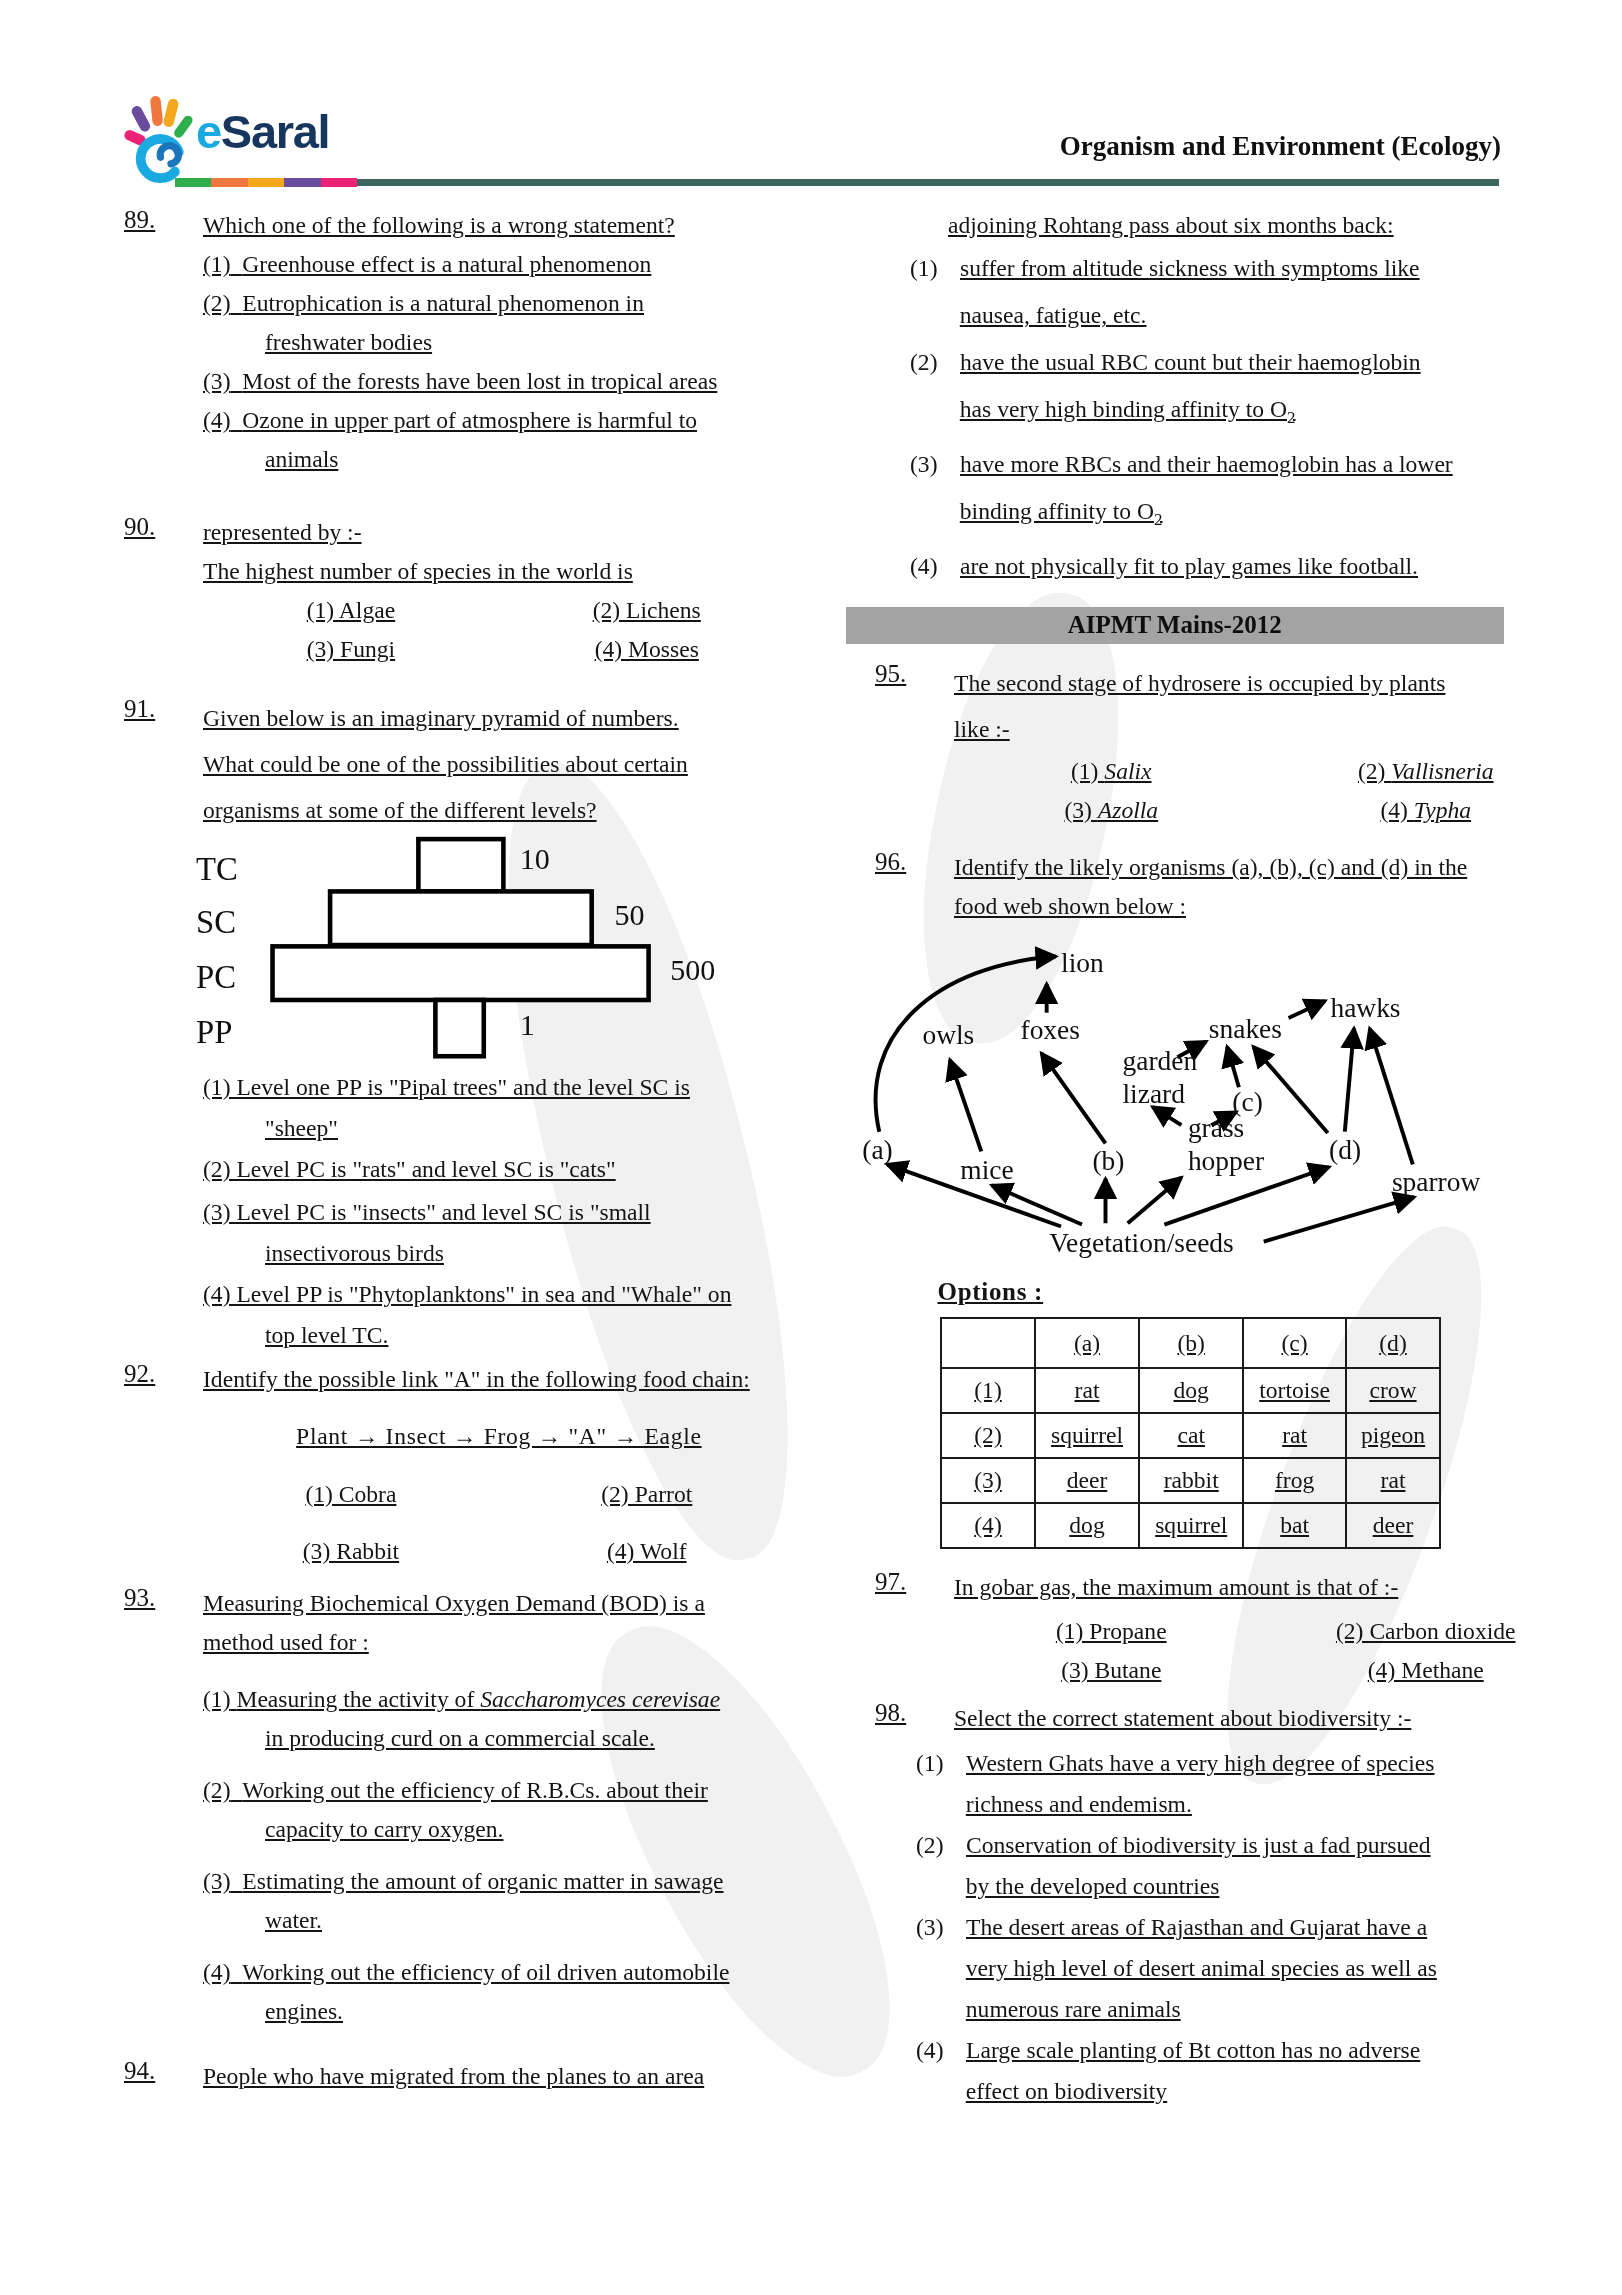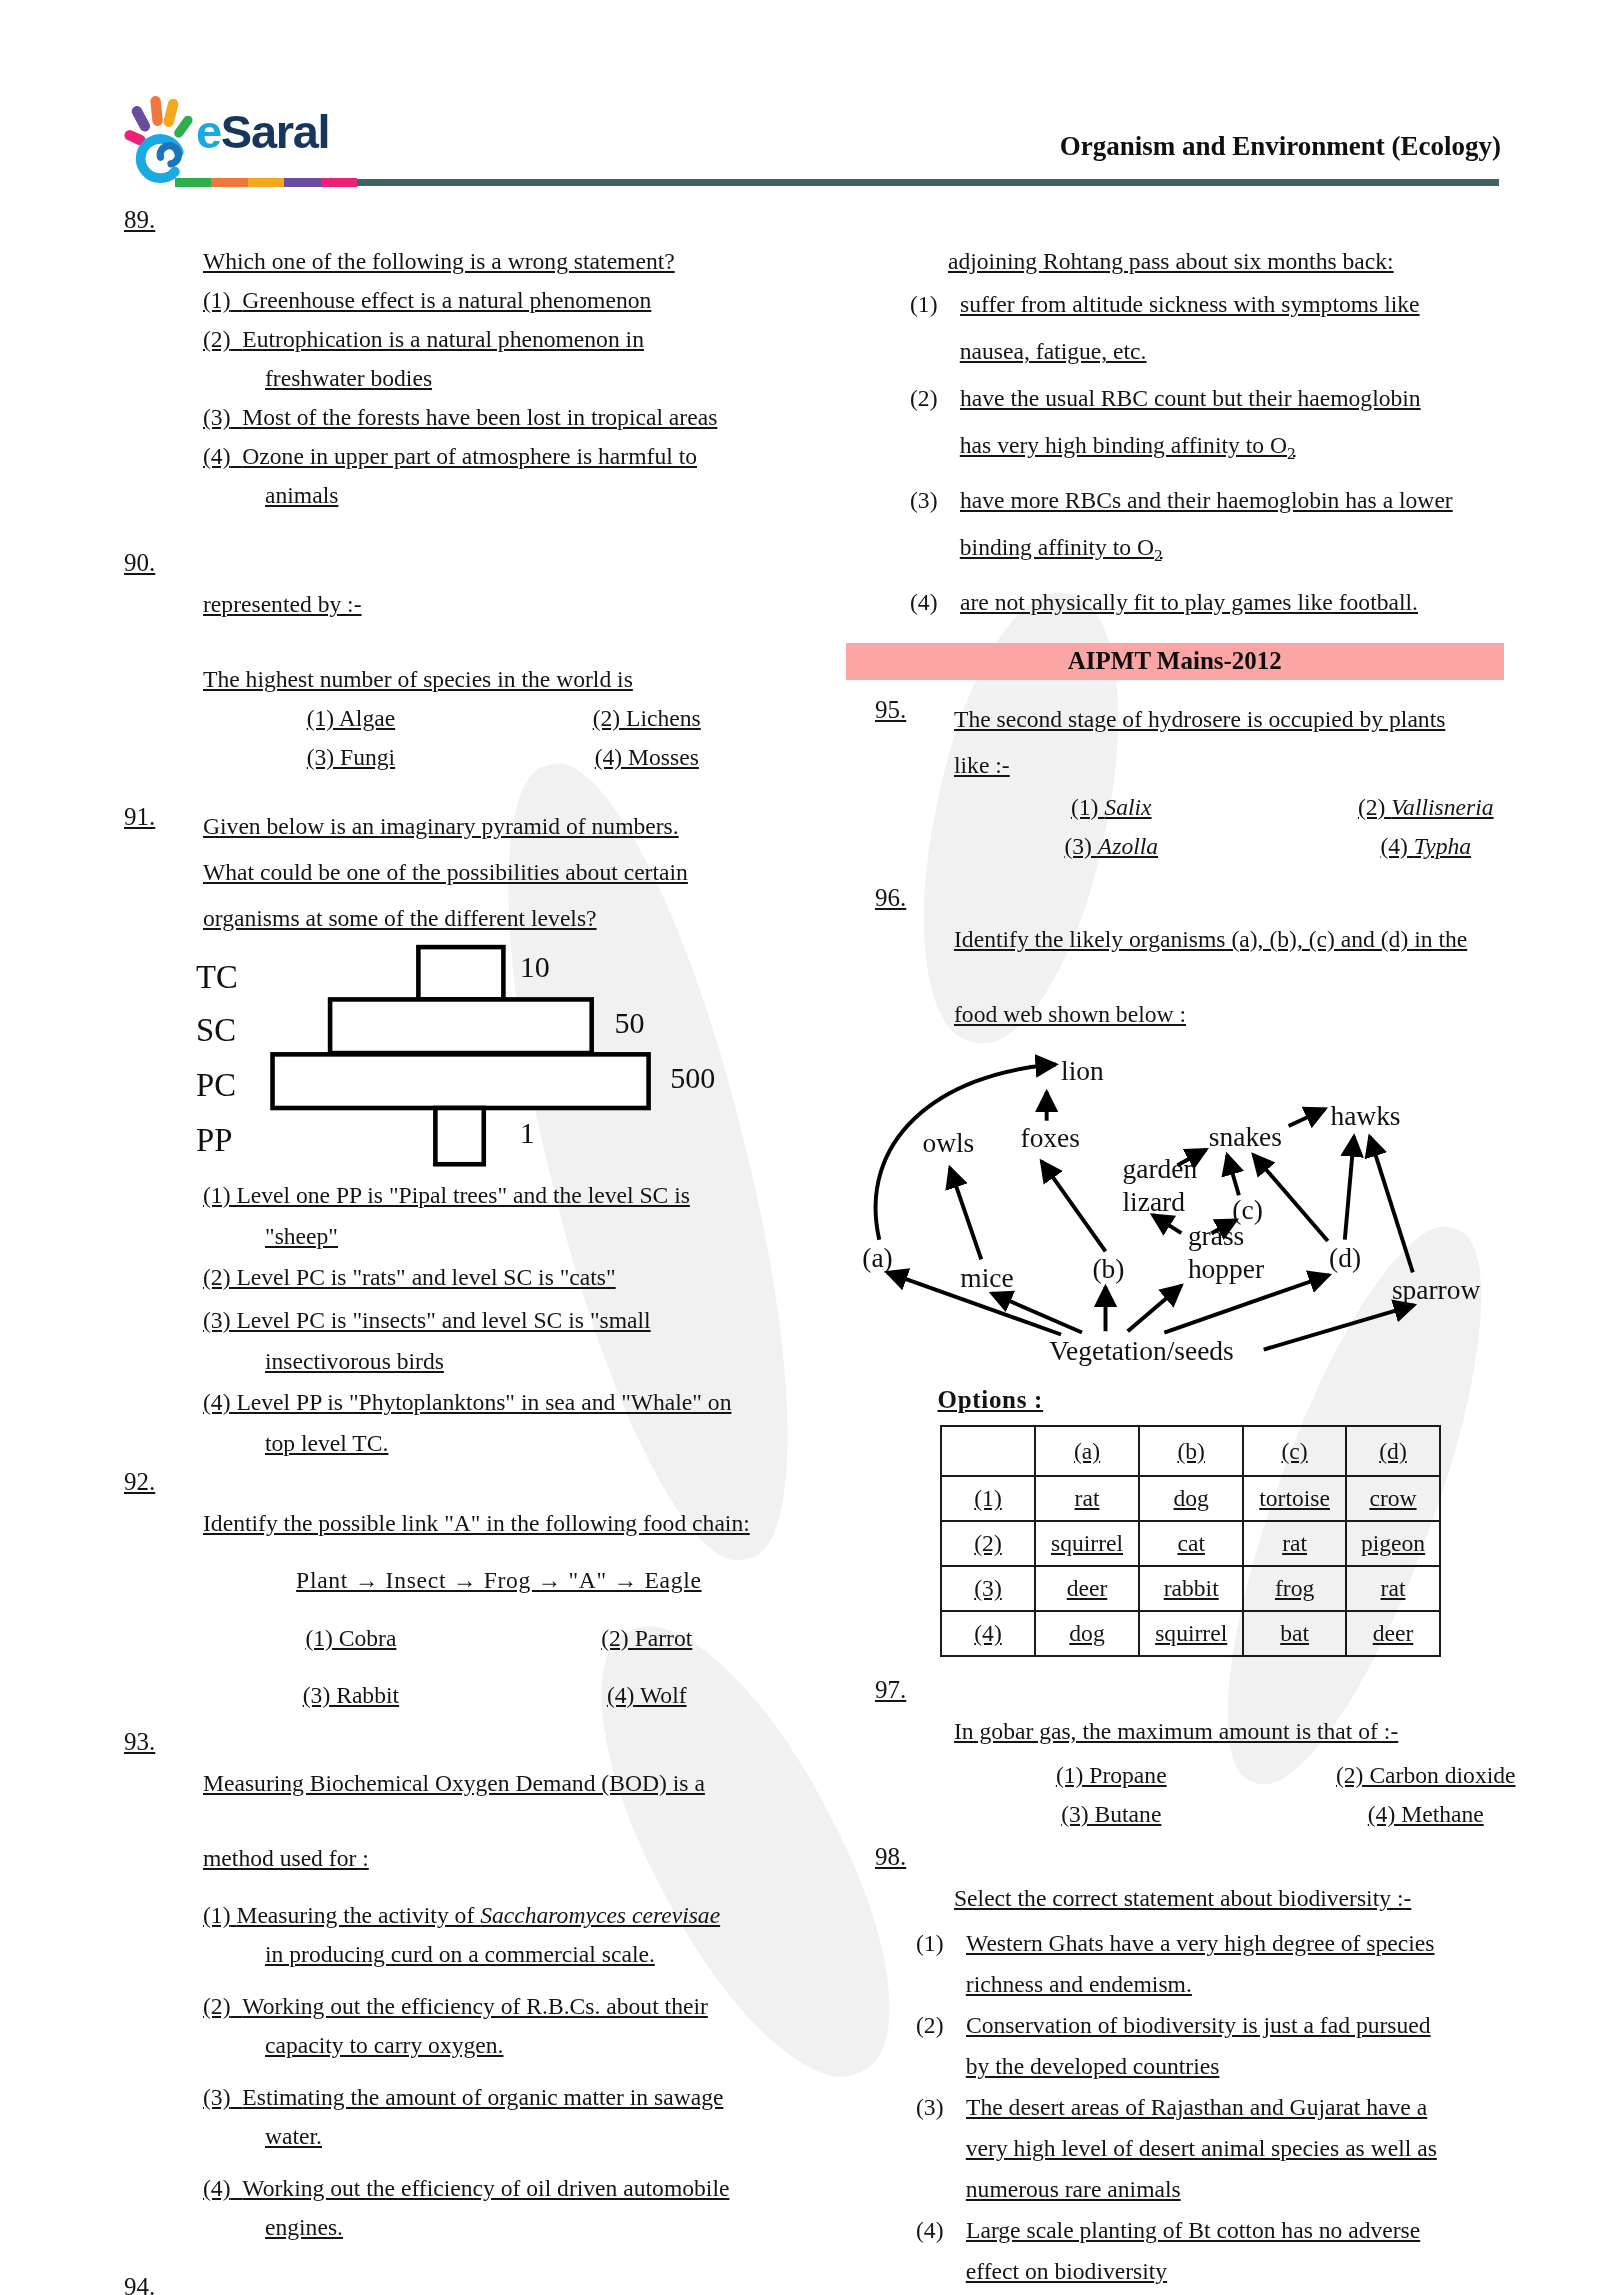--- a/index.html
+++ b/index.html
@@ -26,42 +26,42 @@
 
   
   .cols{position:absolute;left:0;right:0;top:188px;bottom:183px;}
   .divider{position:absolute;left:813px;top:0;bottom:0;width:3.3px;background:#000;}
   .col-l{position:absolute;left:0;top:0;width:813px;height:100%;padding:18.3px 18.3px 0 124px;box-sizing:border-box;}
   .col-r{position:absolute;left:817px;right:0;top:0;height:100%;padding:18.3px 39px 0 58px;box-sizing:border-box;}
 
   .q{display:flex;text-decoration:underline;}
   .qnum{width:79px;flex:none;font-size:25px;}
   .qbody{flex:1;}
-  .ln{line-height:39px;margin-top:36px;}
+  .ln{line-height:39px;}
   .ln72{line-height:46px;}
   .ln66{line-height:43px;}
   .opt{line-height:39px;}
   .optc{padding-left:62px;line-height:39px;}
   .optrow{display:flex;line-height:39px;}
   .optrow .cell{width:50%;text-align:center;}
   .gap8{height:5.2px;}.gap14{height:9.2px;}.gap20{height:13px;}
   .gap28{height:18.3px;}.gap40{height:26px;}.gap52{height:34px;}
   .it{font-style:italic;}
   .chain{text-align:center;line-height:39px;letter-spacing:0.7px;}
   sub{font-size:17px;}
 
   
   .ropt{margin-left:-38px;line-height:47px;}
   .ropt .olab{display:inline-block;width:50px;}
   .roptc{padding-left:11.8px;line-height:47px;}
   .ropt60{margin-left:-38px;line-height:41px;}
   .ropt60 .olab{display:inline-block;width:50px;}
   .roptc60{padding-left:11.8px;line-height:41px;}
 
-  .banner{margin:17px 79px 15.7px -29.4px;background:#fca5a5;color:#0e0e0e;
+  .banner{margin:17px 79px 15.7px -29.4px;background:#a3a3a3;color:#0e0e0e;
     text-align:center;font-weight:bold;font-size:25px;padding:4.6px 0;}
 
   .options-label{font-weight:bold;font-size:25px;letter-spacing:0.7px;margin:9.2px 0 11.8px -10.5px;}
 
   table.opts{border-collapse:collapse;margin-left:-7.9px;width:501px;}
   table.opts td{border:2.6px solid #1a1a1a;text-align:center;font-size:23.6px;
     height:43px;padding:0 3.9px;}
   table.opts tr.hdr td{height:48px;}
   table.opts td.rowlab{width:84px;}
   svg text{font-family:"Liberation Serif","DejaVu Serif",serif;fill:#111;}

